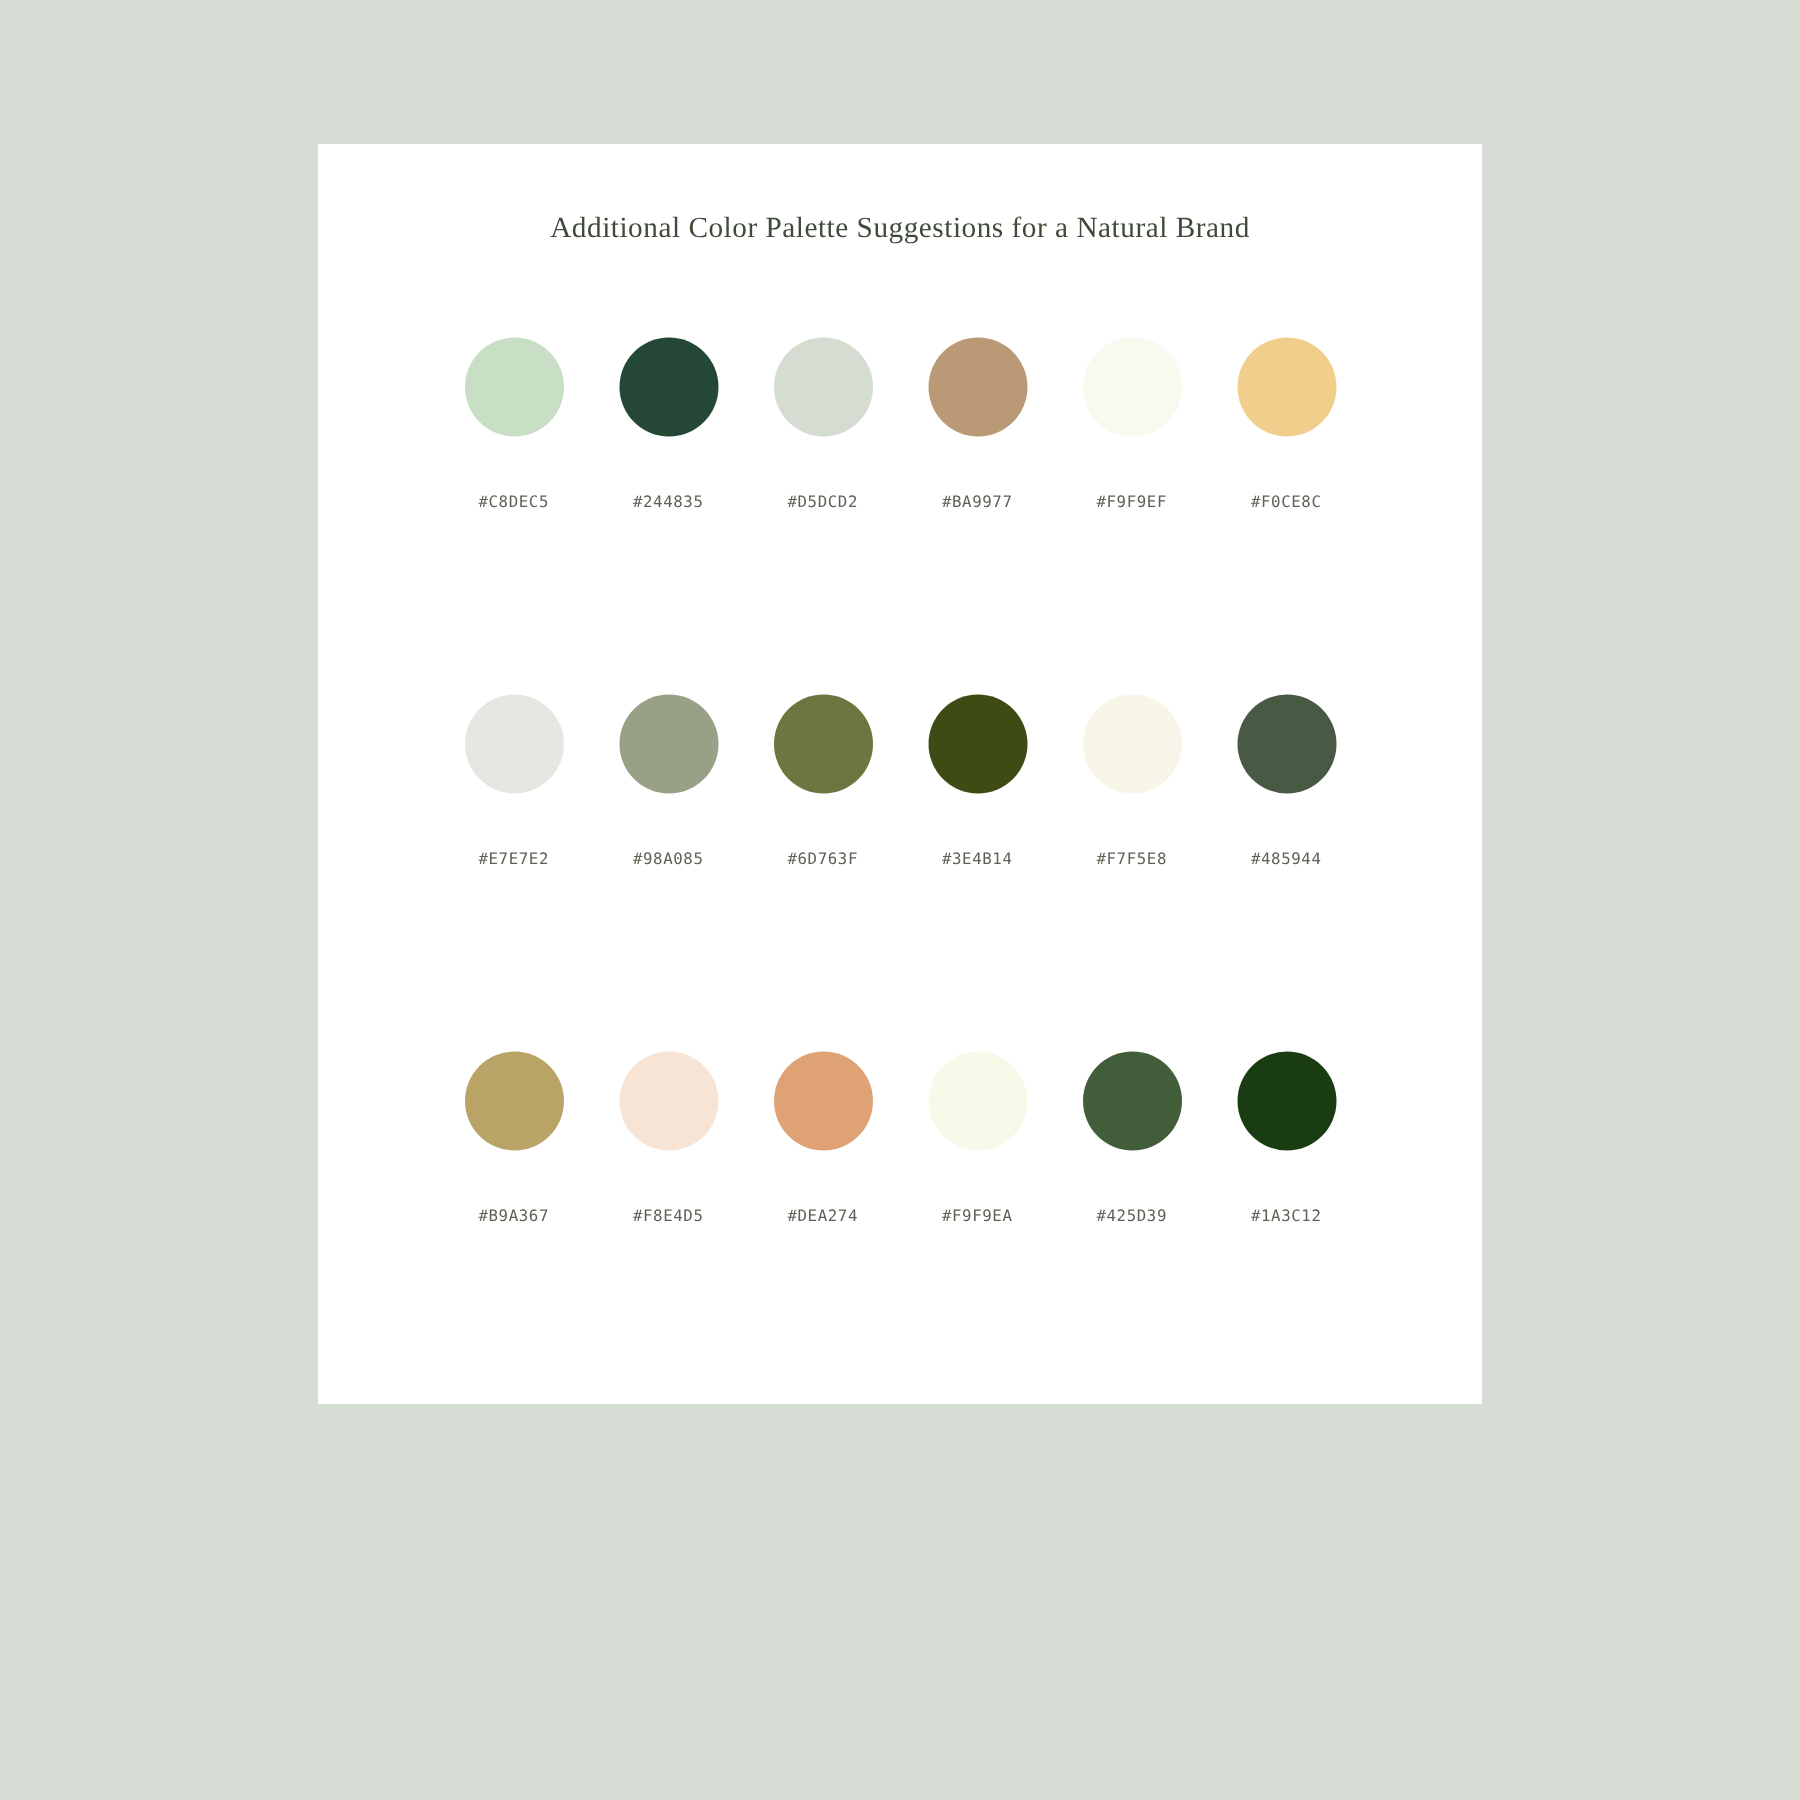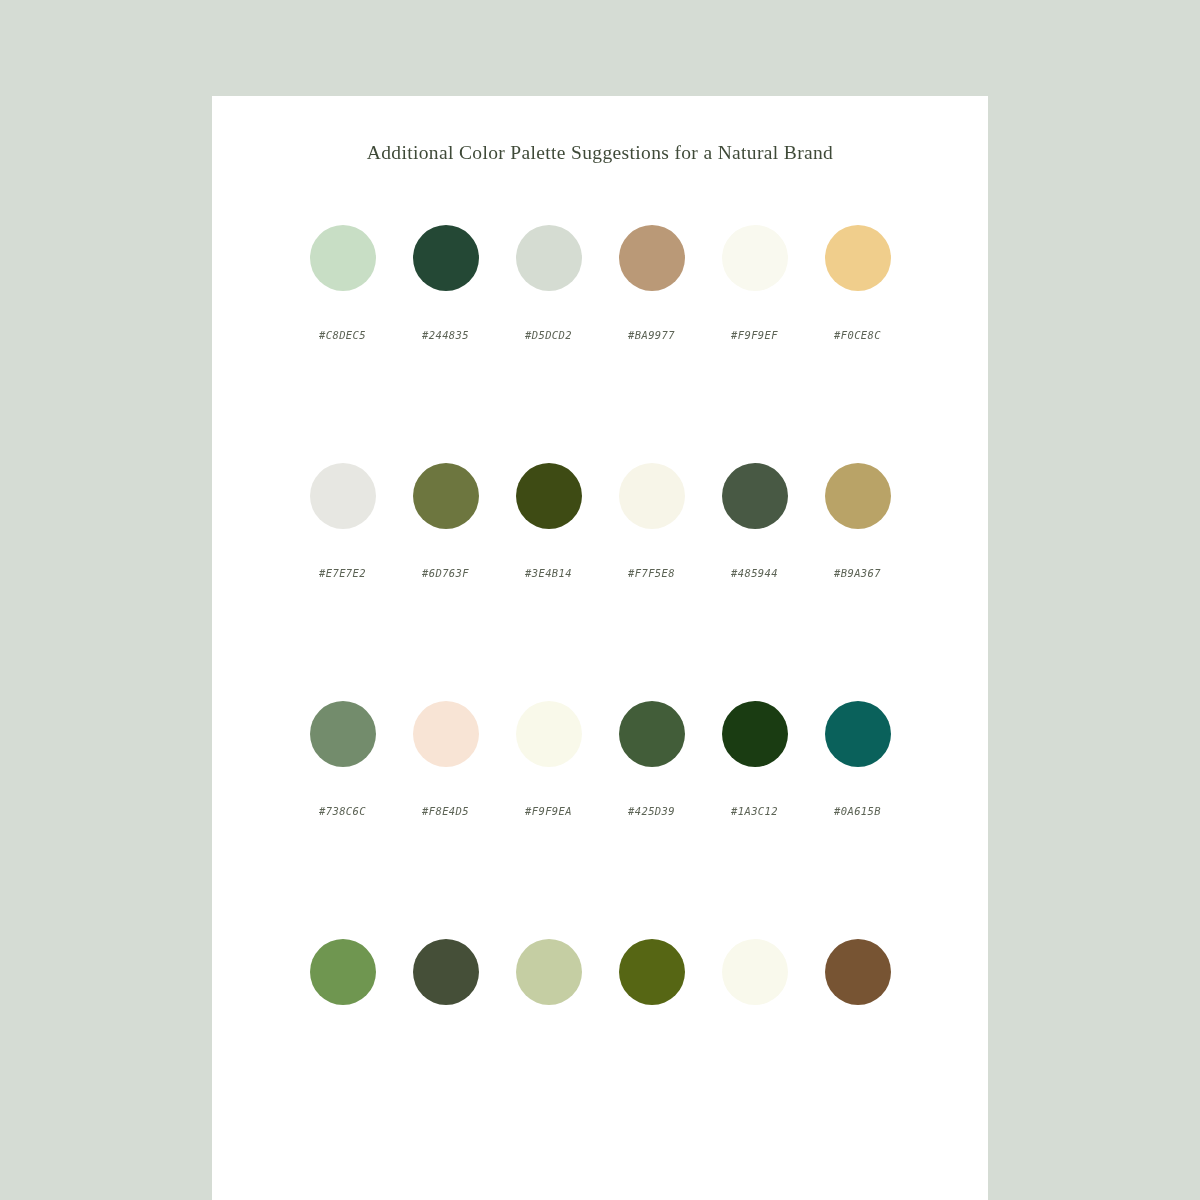--- a/index.html
+++ b/index.html
@@ -10,21 +10,21 @@
     width: 1200px;
     height: 1200px;
     background: #d5dcd4;
     font-family: "Liberation Sans", sans-serif;
     overflow: hidden;
   }
 
   #page {
     position: relative;
     width: 1200px;
-    height: 1200px;
+    height: 936px;
   }
 
   .card {
     position: absolute;
     left: 212px;
     top: 96px;
     width: 776px;
     bottom: 0;
     background: #ffffff;
     overflow: hidden;
@@ -63,21 +63,20 @@
     display: block;
   }
 
   .swatch-label {
     margin-top: 38px;
     font-family: "DejaVu Sans Mono", "Liberation Mono", monospace;
     font-size: 10.5px;
     letter-spacing: 0.4px;
     color: #5c6355;
     white-space: nowrap;
-    font-style: italic;
   }
 
   
   .row-partial .swatch-label {
     visibility: hidden;
   }
 </style>
 </head>
 <body style="background: rgb(213, 220, 212);">
 
@@ -111,20 +110,24 @@
       <div class="swatch-cell">
         <span class="swatch-dot" style="background-color: rgb(240, 206, 140);"></span>
         <span class="swatch-label">#F0CE8C</span>
       </div>
 
       <div class="swatch-cell">
         <span class="swatch-dot" style="background-color: rgb(231, 231, 226);"></span>
         <span class="swatch-label">#E7E7E2</span>
       </div>
       <div class="swatch-cell">
+        <span class="swatch-dot" style="background-color: rgb(152, 160, 133);"></span>
+        <span class="swatch-label">#98A085</span>
+      </div>
+      <div class="swatch-cell">
         <span class="swatch-dot" style="background-color: rgb(109, 118, 63);"></span>
         <span class="swatch-label">#6D763F</span>
       </div>
       <div class="swatch-cell">
         <span class="swatch-dot" style="background-color: rgb(62, 75, 20);"></span>
         <span class="swatch-label">#3E4B14</span>
       </div>
 
       <div class="swatch-cell">
         <span class="swatch-dot" style="background-color: rgb(247, 245, 232);"></span>
@@ -132,26 +135,26 @@
       </div>
       <div class="swatch-cell">
         <span class="swatch-dot" style="background-color: rgb(72, 89, 68);"></span>
         <span class="swatch-label">#485944</span>
       </div>
       <div class="swatch-cell">
         <span class="swatch-dot" style="background-color: rgb(185, 163, 103);"></span>
         <span class="swatch-label">#B9A367</span>
       </div>
       <div class="swatch-cell">
-        <span class="swatch-dot" style="background-color: rgb(115, 140, 108);"></span>
-        <span class="swatch-label">#738C6C</span>
+        <span class="swatch-dot" style="background-color: rgb(248, 228, 213);"></span>
+        <span class="swatch-label">#F8E4D5</span>
       </div>
       <div class="swatch-cell">
-        <span class="swatch-dot" style="background-color: rgb(248, 228, 213);"></span>
-        <span class="swatch-label">#F8E4D5</span>
+        <span class="swatch-dot" style="background-color: rgb(222, 162, 116);"></span>
+        <span class="swatch-label">#DEA274</span>
       </div>
 
       <div class="swatch-cell">
         <span class="swatch-dot" style="background-color: rgb(249, 249, 234);"></span>
         <span class="swatch-label">#F9F9EA</span>
       </div>
       <div class="swatch-cell">
         <span class="swatch-dot" style="background-color: rgb(66, 93, 57);"></span>
         <span class="swatch-label">#425D39</span>
       </div>

